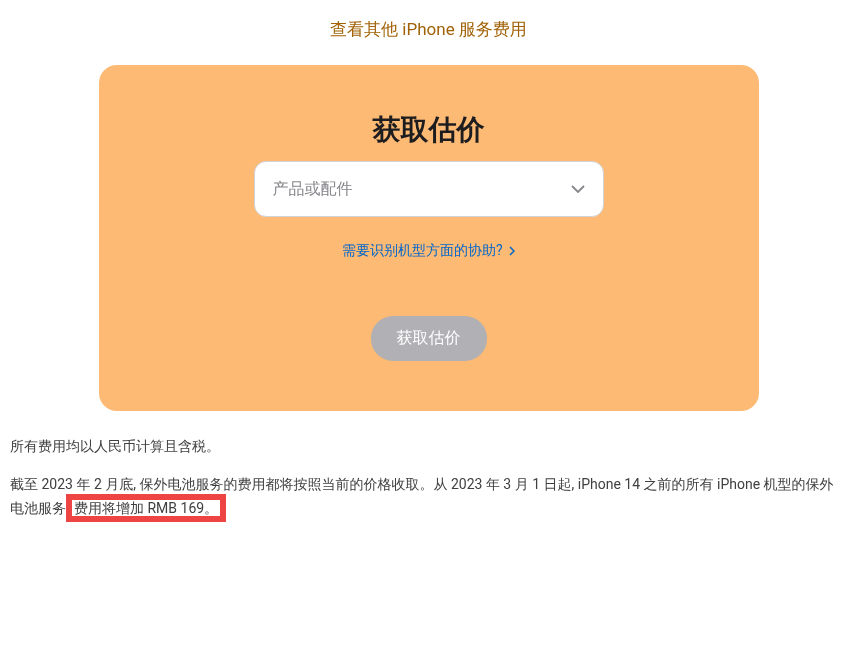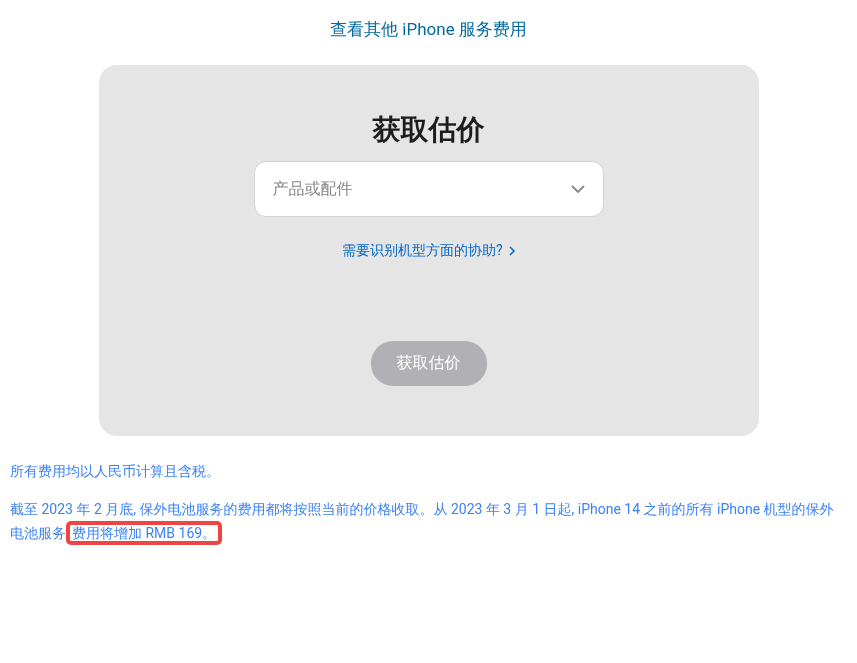--- a/index.html
+++ b/index.html
@@ -12,26 +12,26 @@
       background: #fff;
       width: 857px;
       height: 663px;
       color: #333;
     }
     .top-link {
       text-align: center;
       padding: 18px 0 24px 0;
     }
     .top-link a {
-      color: #0369a1;
+      color: #a16207;
       text-decoration: none;
       font-size: 17px;
     }
     .card {
-      background: #e5e5e5;
+      background: #fdba74;
       border-radius: 18px;
       width: 660px;
       margin: 0 auto;
       padding: 46px 40px 50px 40px;
       text-align: center;
     }
     .card-title {
       font-size: 28px;
       font-weight: 600;
       color: #1d1d1f;
@@ -65,21 +65,21 @@
     .chevron {
       position: absolute;
       right: 18px;
       top: 50%;
       transform: translateY(-50%);
       width: 14px;
       height: 8px;
       color: #86868b;
     }
     .help-link {
-      margin-bottom: 81px;
+      margin-bottom: 56px;
     }
     .help-link a {
       color: #0066cc;
       text-decoration: none;
       font-size: 14px;
     }
     .help-link .chev-right {
       display: inline-block;
       width: 6px;
       height: 10px;
@@ -90,30 +90,30 @@
       background: #b0b0b5;
       color: #fff;
       border: none;
       border-radius: 22px;
       padding: 12px 26px;
       font-size: 16px;
       cursor: pointer;
     }
     .disclaimer {
       padding: 24px 10px 0 10px;
-      color: #3b82f6;
+      color: #404040;
       font-size: 14px;
       line-height: 1.7;
     }
     .disclaimer p {
       margin-bottom: 14px;
     }
     .highlight {
-      border: 4px solid #ef4444;
-      border-radius: 5px;
+      border: 6px solid #ef4444;
+      border-radius: 0;
       padding: 0 2px;
       display: inline;
     }
   </style>
 </head>
 <body>
 
 <div class="top-link">
   <a href="#">查看其他 iPhone 服务费用</a>
 </div>

